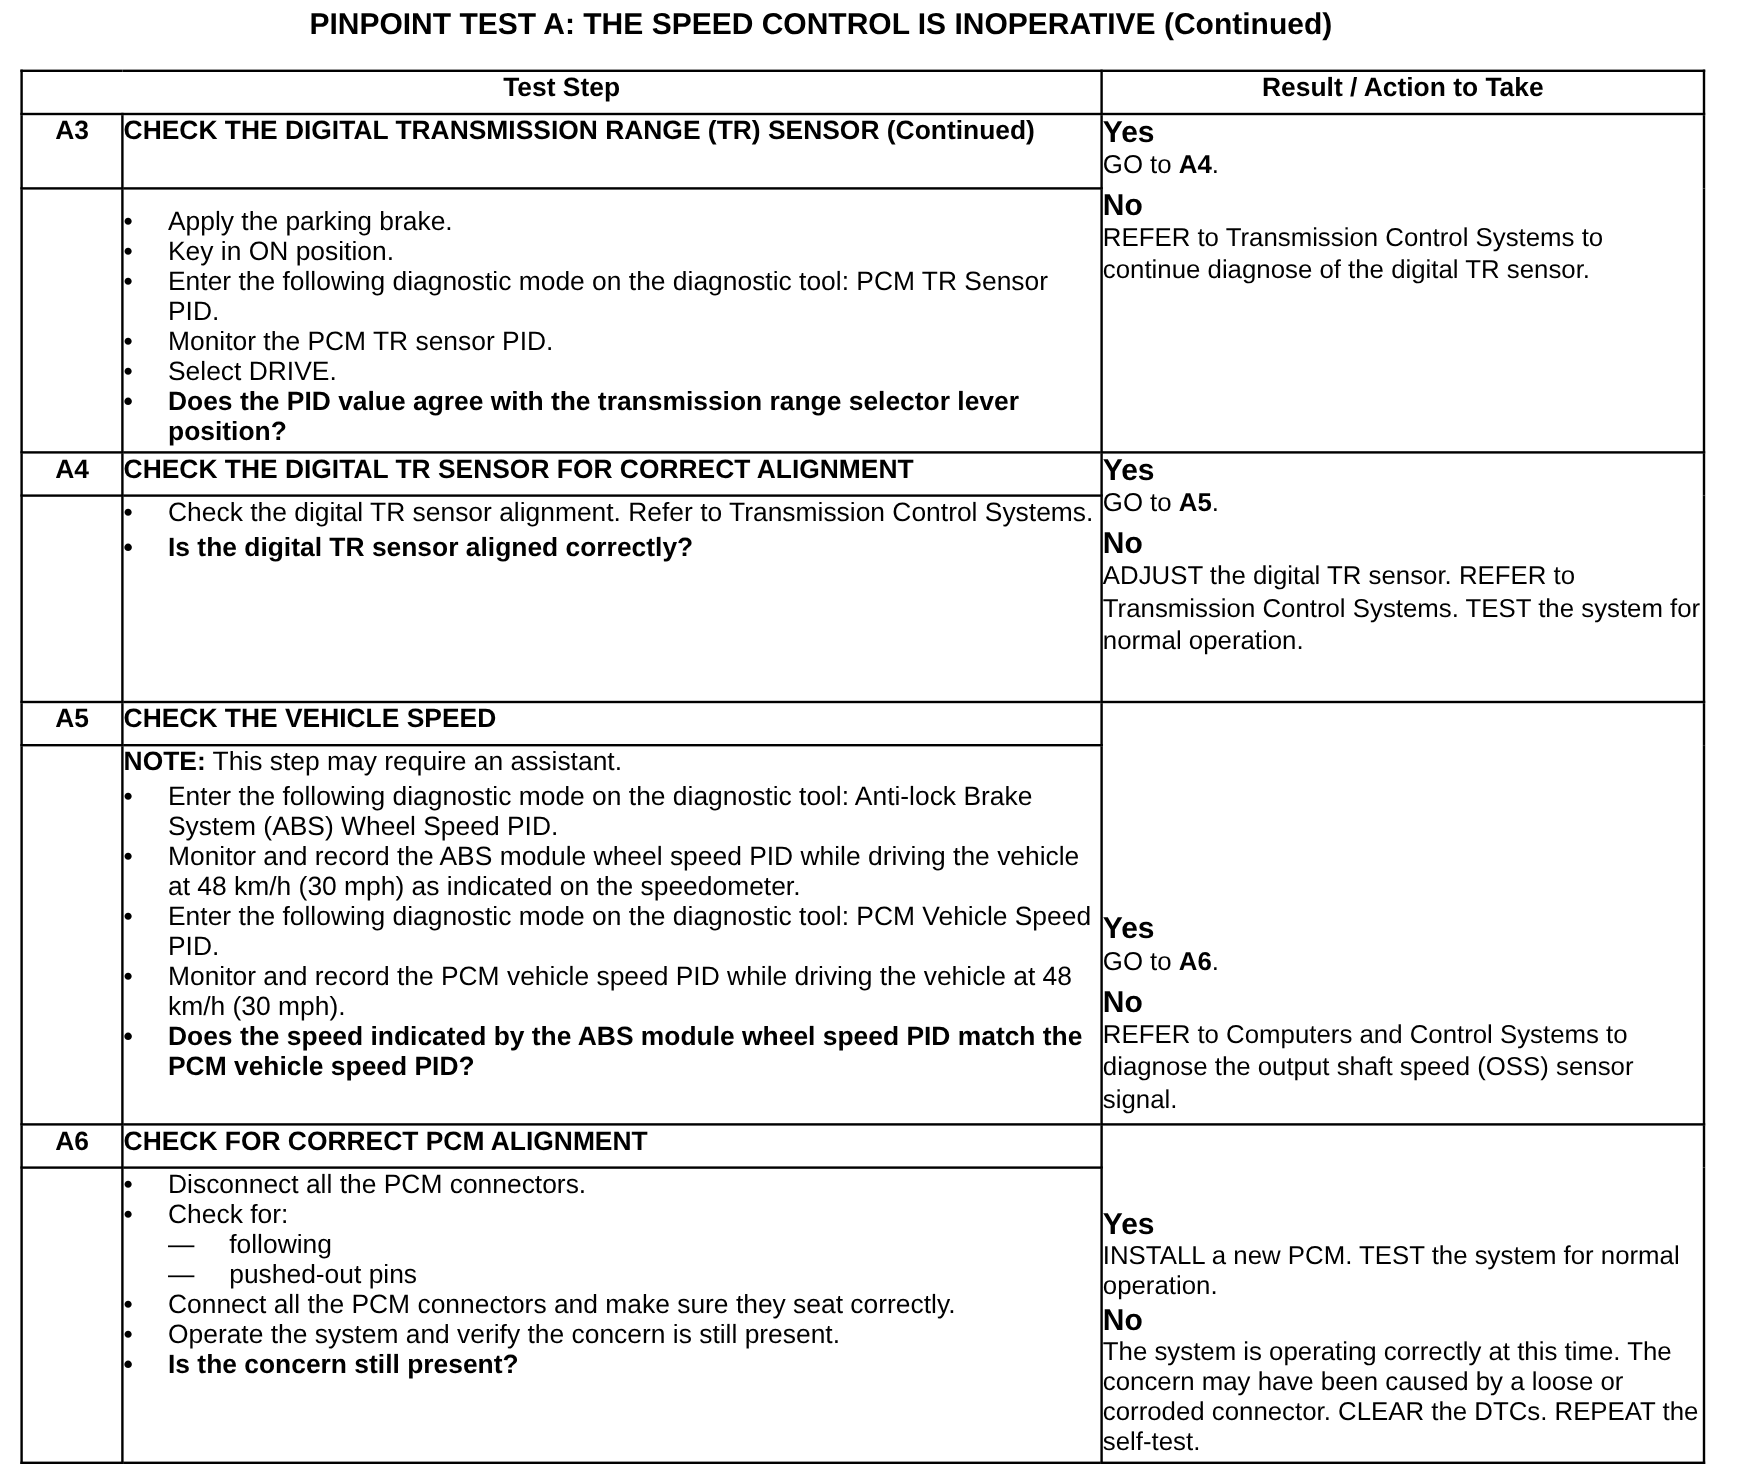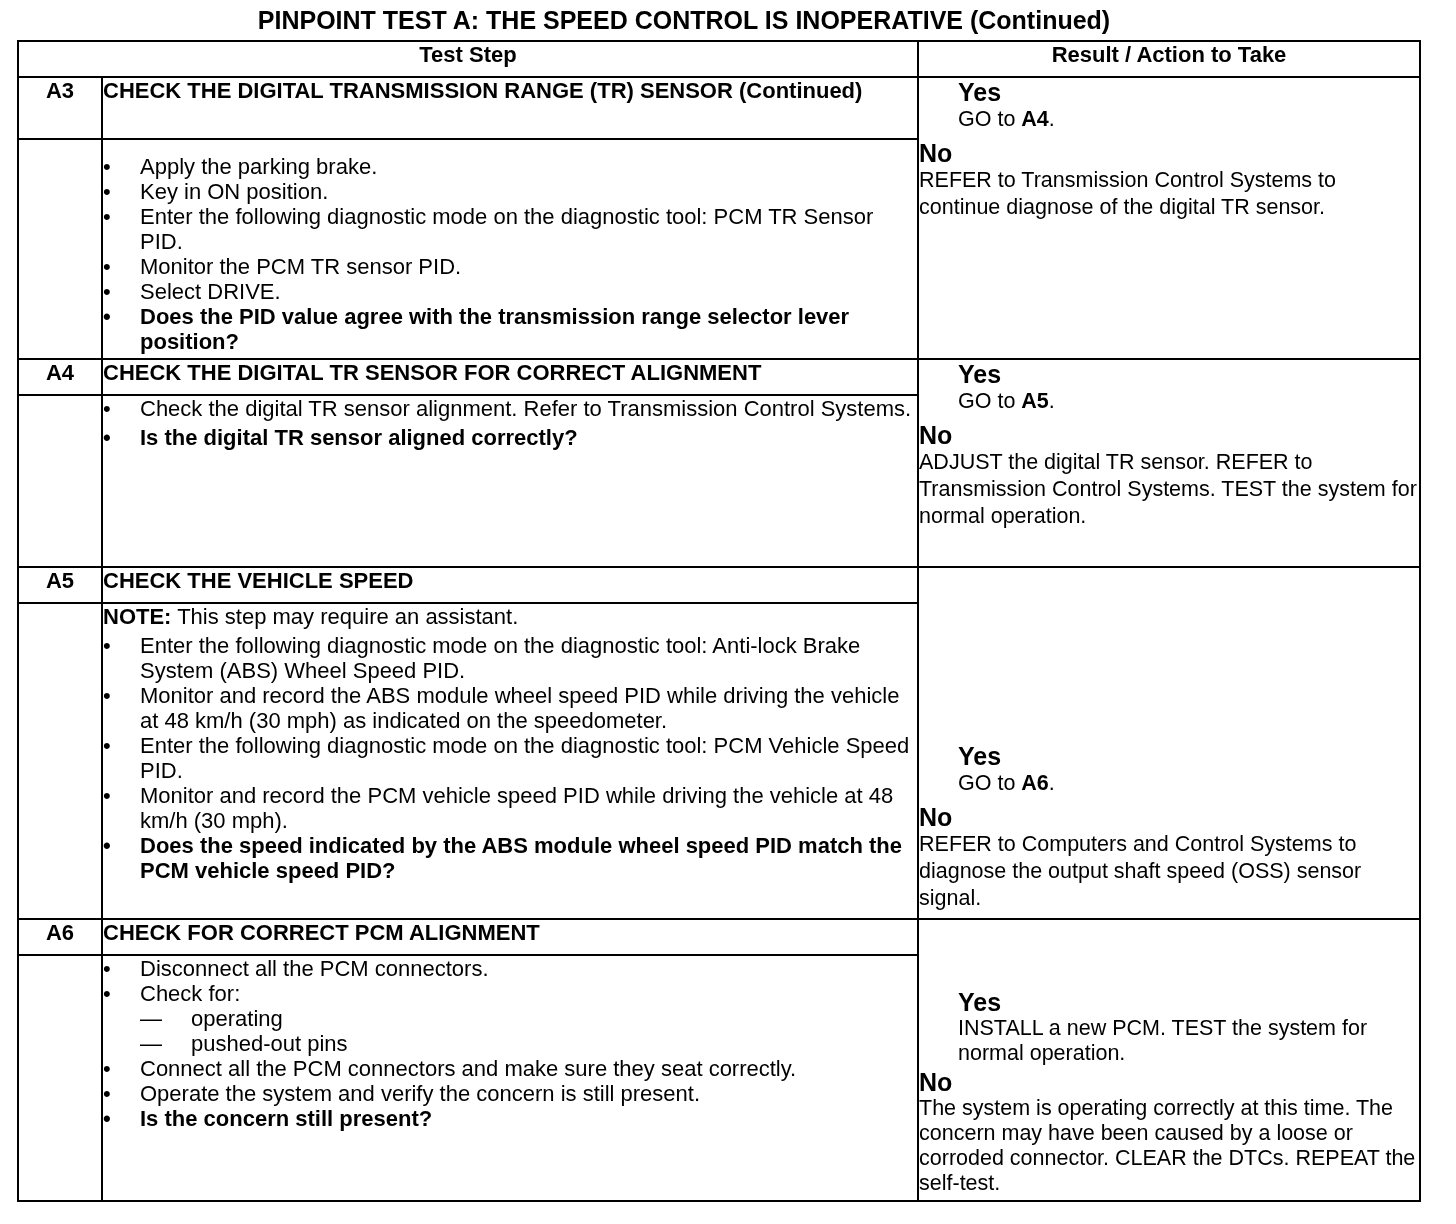--- a/index.html
+++ b/index.html
@@ -5,21 +5,21 @@
   html, body { margin: 0; padding: 0; background: #ffffff; }
   body {
     width: 1456px; height: 1224px; position: relative; overflow: hidden;
     font-family: "Liberation Sans", "DejaVu Sans", sans-serif; color: #000;
   }
   .title {
     position: absolute; left: 0; top: 6px; width: 1368px; text-align: center;
     font-weight: bold; font-size: 25px; letter-spacing: 0px;
   }
   table.pt {
-    position: absolute; left: 17px; top: 40px; width: 1402px;
+    position: absolute; left: 17px; top: 58px; width: 1402px;
     border-collapse: collapse; table-layout: fixed;
   }
   table.pt td, table.pt th {
     border: 2px solid #000; vertical-align: top; padding: 0;
   }
   col.c-id { width: 84px; }
   col.c-step { width: 816px; }
   col.c-res { width: 502px; }
   th.hdr {
     font-size: 22px; font-weight: bold; height: 34px; text-align: center;
@@ -39,21 +39,21 @@
   }
   td.res {
     font-size: 21.5px; line-height: 27px; padding: 0 8px 0 11px; vertical-align: middle;
   }
   .bl { position: relative; padding-left: 37px; }
   .bl .dot { position: absolute; left: 0; top: 0; }
   .dl { position: relative; padding-left: 88px; }
   .dl .dash { position: absolute; left: 37px; top: 0; }
   .b { font-weight: bold; }
   .yn { font-weight: bold; font-size: 25px; line-height: 28px; }
-  .ynblock { margin-bottom: 6px; padding-left: 39px; }
+  .ynblock { margin-bottom: 6px; }
 </style>
 </head>
 <body>
 
 <div class="title">PINPOINT TEST  A: THE SPEED CONTROL IS INOPERATIVE (Continued)</div>
 
 <table class="pt">
   <colgroup>
       <col class="c-id">
       <col class="c-step">
@@ -151,21 +151,21 @@
         </div>
         <div class="yn">No</div>
         <div>The system is operating correctly at this time. The concern may have been caused by a loose or corroded connector. CLEAR the DTCs. REPEAT the self-test.</div>
       </td>
     </tr>
     <tr style="height:246px">
       <td class="sid-empty"></td>
       <td class="body">
         <div class="bl"><span class="dot">•</span><span>Disconnect all the PCM connectors.</span></div>
         <div class="bl"><span class="dot">•</span><span>Check for:</span></div>
-        <div class="dl"><span class="dash">—</span><span>operating</span></div>
+        <div class="dl"><span class="dash">—</span><span>following</span></div>
         <div class="dl"><span class="dash">—</span><span>pushed-out pins</span></div>
         <div class="bl"><span class="dot">•</span><span>Connect all the PCM connectors and make sure they seat correctly.</span></div>
         <div class="bl"><span class="dot">•</span><span>Operate the system and verify the concern is still present.</span></div>
         <div class="bl b"><span class="dot">•</span><span>Is the concern still present?</span></div>
       </td>
     </tr>
   </tbody>
 </table>
 
 </body></html>

